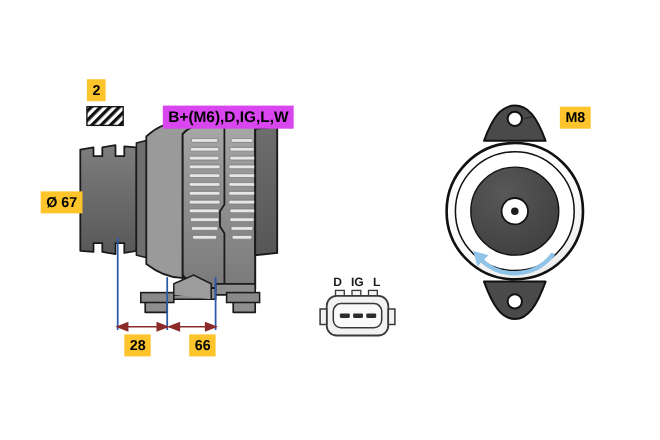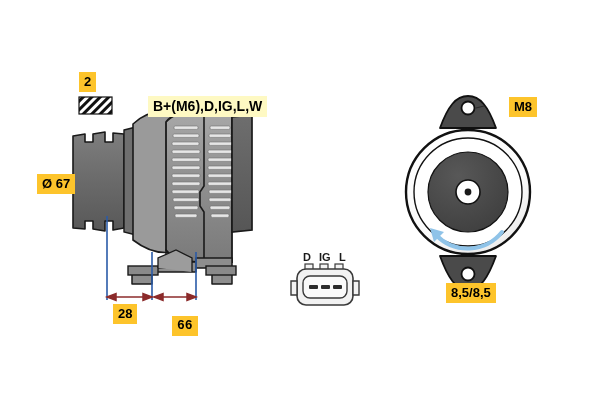--- a/index.html
+++ b/index.html
@@ -31,27 +31,27 @@
     font-size: 13px;
     line-height: 1;
     padding: 3px 5px 4px 5px;
     white-space: nowrap;
     color: #000000;
   }
   .callout.yellow {
     background: #FDC42B;
   }
   .callout.blue {
-    background: #fef9c3;
+    background: #d946ef;
   }
   .lbl-10     { left: 79px;  top: 72px;  }
   .lbl-dia    { left: 37px;  top: 174px; text-align: center; }
   .lbl-term   { left: 148px; top: 96px;  font-size: 14px; }
   .lbl-41     { left: 113px; top: 304px; }
-  .lbl-66     { left: 172px; top: 316px; font-family: Liberation Mono, monospace; }
+  .lbl-66     { left: 172px; top: 304px; }
   .lbl-m8     { left: 509px; top: 97px;  }
   .lbl-torque { left: 446px; top: 283px; }
   .pin-labels {
     position: absolute;
     left: 303px;
     top: 251px;
     font-size: 11px;
     font-weight: bold;
     color: #1a1a1a;
     letter-spacing: 0px;
@@ -236,19 +236,18 @@
   <div class="callout yellow lbl-dia">Ø 67</div>
 
   <div class="callout blue lbl-term">B+(M6),D,IG,L,W</div>
 
   <div class="callout yellow lbl-41">28</div>
 
   <div class="callout yellow lbl-66">66</div>
 
   <div class="callout yellow lbl-m8">M8</div>
 
-  <div class="callout yellow lbl-torque">8,5/8,5</div>
 
   <div class="pin-labels">
     <span class="pin-d">D</span><span class="pin-ig">IG</span><span class="pin-l">L</span>
   </div>
 
 </div>
 
 </body></html>

